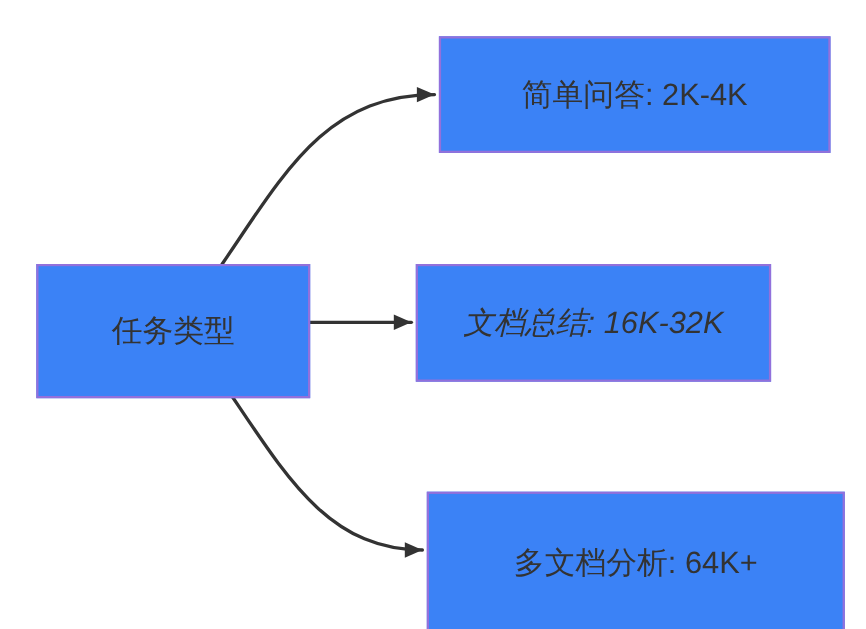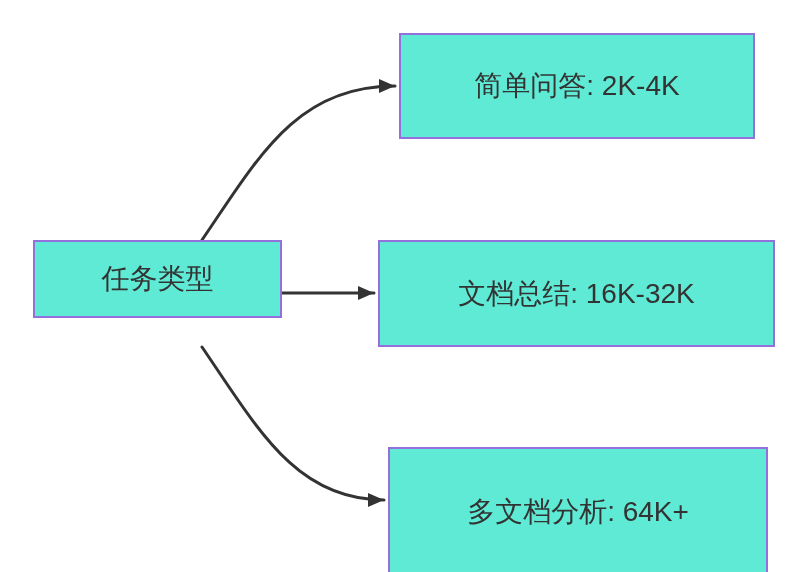--- a/index.html
+++ b/index.html
@@ -23,34 +23,34 @@
   }
   .edge-path {
     fill: none;
     stroke: #333333;
     stroke-width: 3;
     stroke-linecap: round;
   }
   .node {
     position: absolute;
     box-sizing: border-box;
-    background: #5eead4;
+    background: #3b82f6;
     border: 2.5px solid #9370DB;
     color: #333333;
     font-size: 28px;
     line-height: 1.2;
     display: flex;
     align-items: center;
     justify-content: center;
     text-align: center;
     white-space: nowrap;
   }
-  .node-root    { left: 33px;  top: 240px; width: 249px; height: 78px; }
+  .node-root    { left: 33px;  top: 240px; width: 249px; height: 122px; }
   .node-branch1 { left: 399px; top: 33px;  width: 356px; height: 106px; }
-  .node-branch2 { left: 378px; top: 240px; width: 397px; height: 107px; }
+  .node-branch2 { left: 378px; top: 240px; width: 323px; height: 107px; font-style: italic; }
   .node-branch3 { left: 388px; top: 447px; width: 380px; height: 130px; }
 </style>
 </head>
 <body>
 
 <div class="canvas">
 
   <svg class="edges" width="787" height="572" viewBox="0 0 787 572" aria-hidden="true">
     <defs>
       <marker id="arrowhead" markerUnits="userSpaceOnUse" markerWidth="20" markerHeight="16" refX="17" refY="8" orient="auto">

